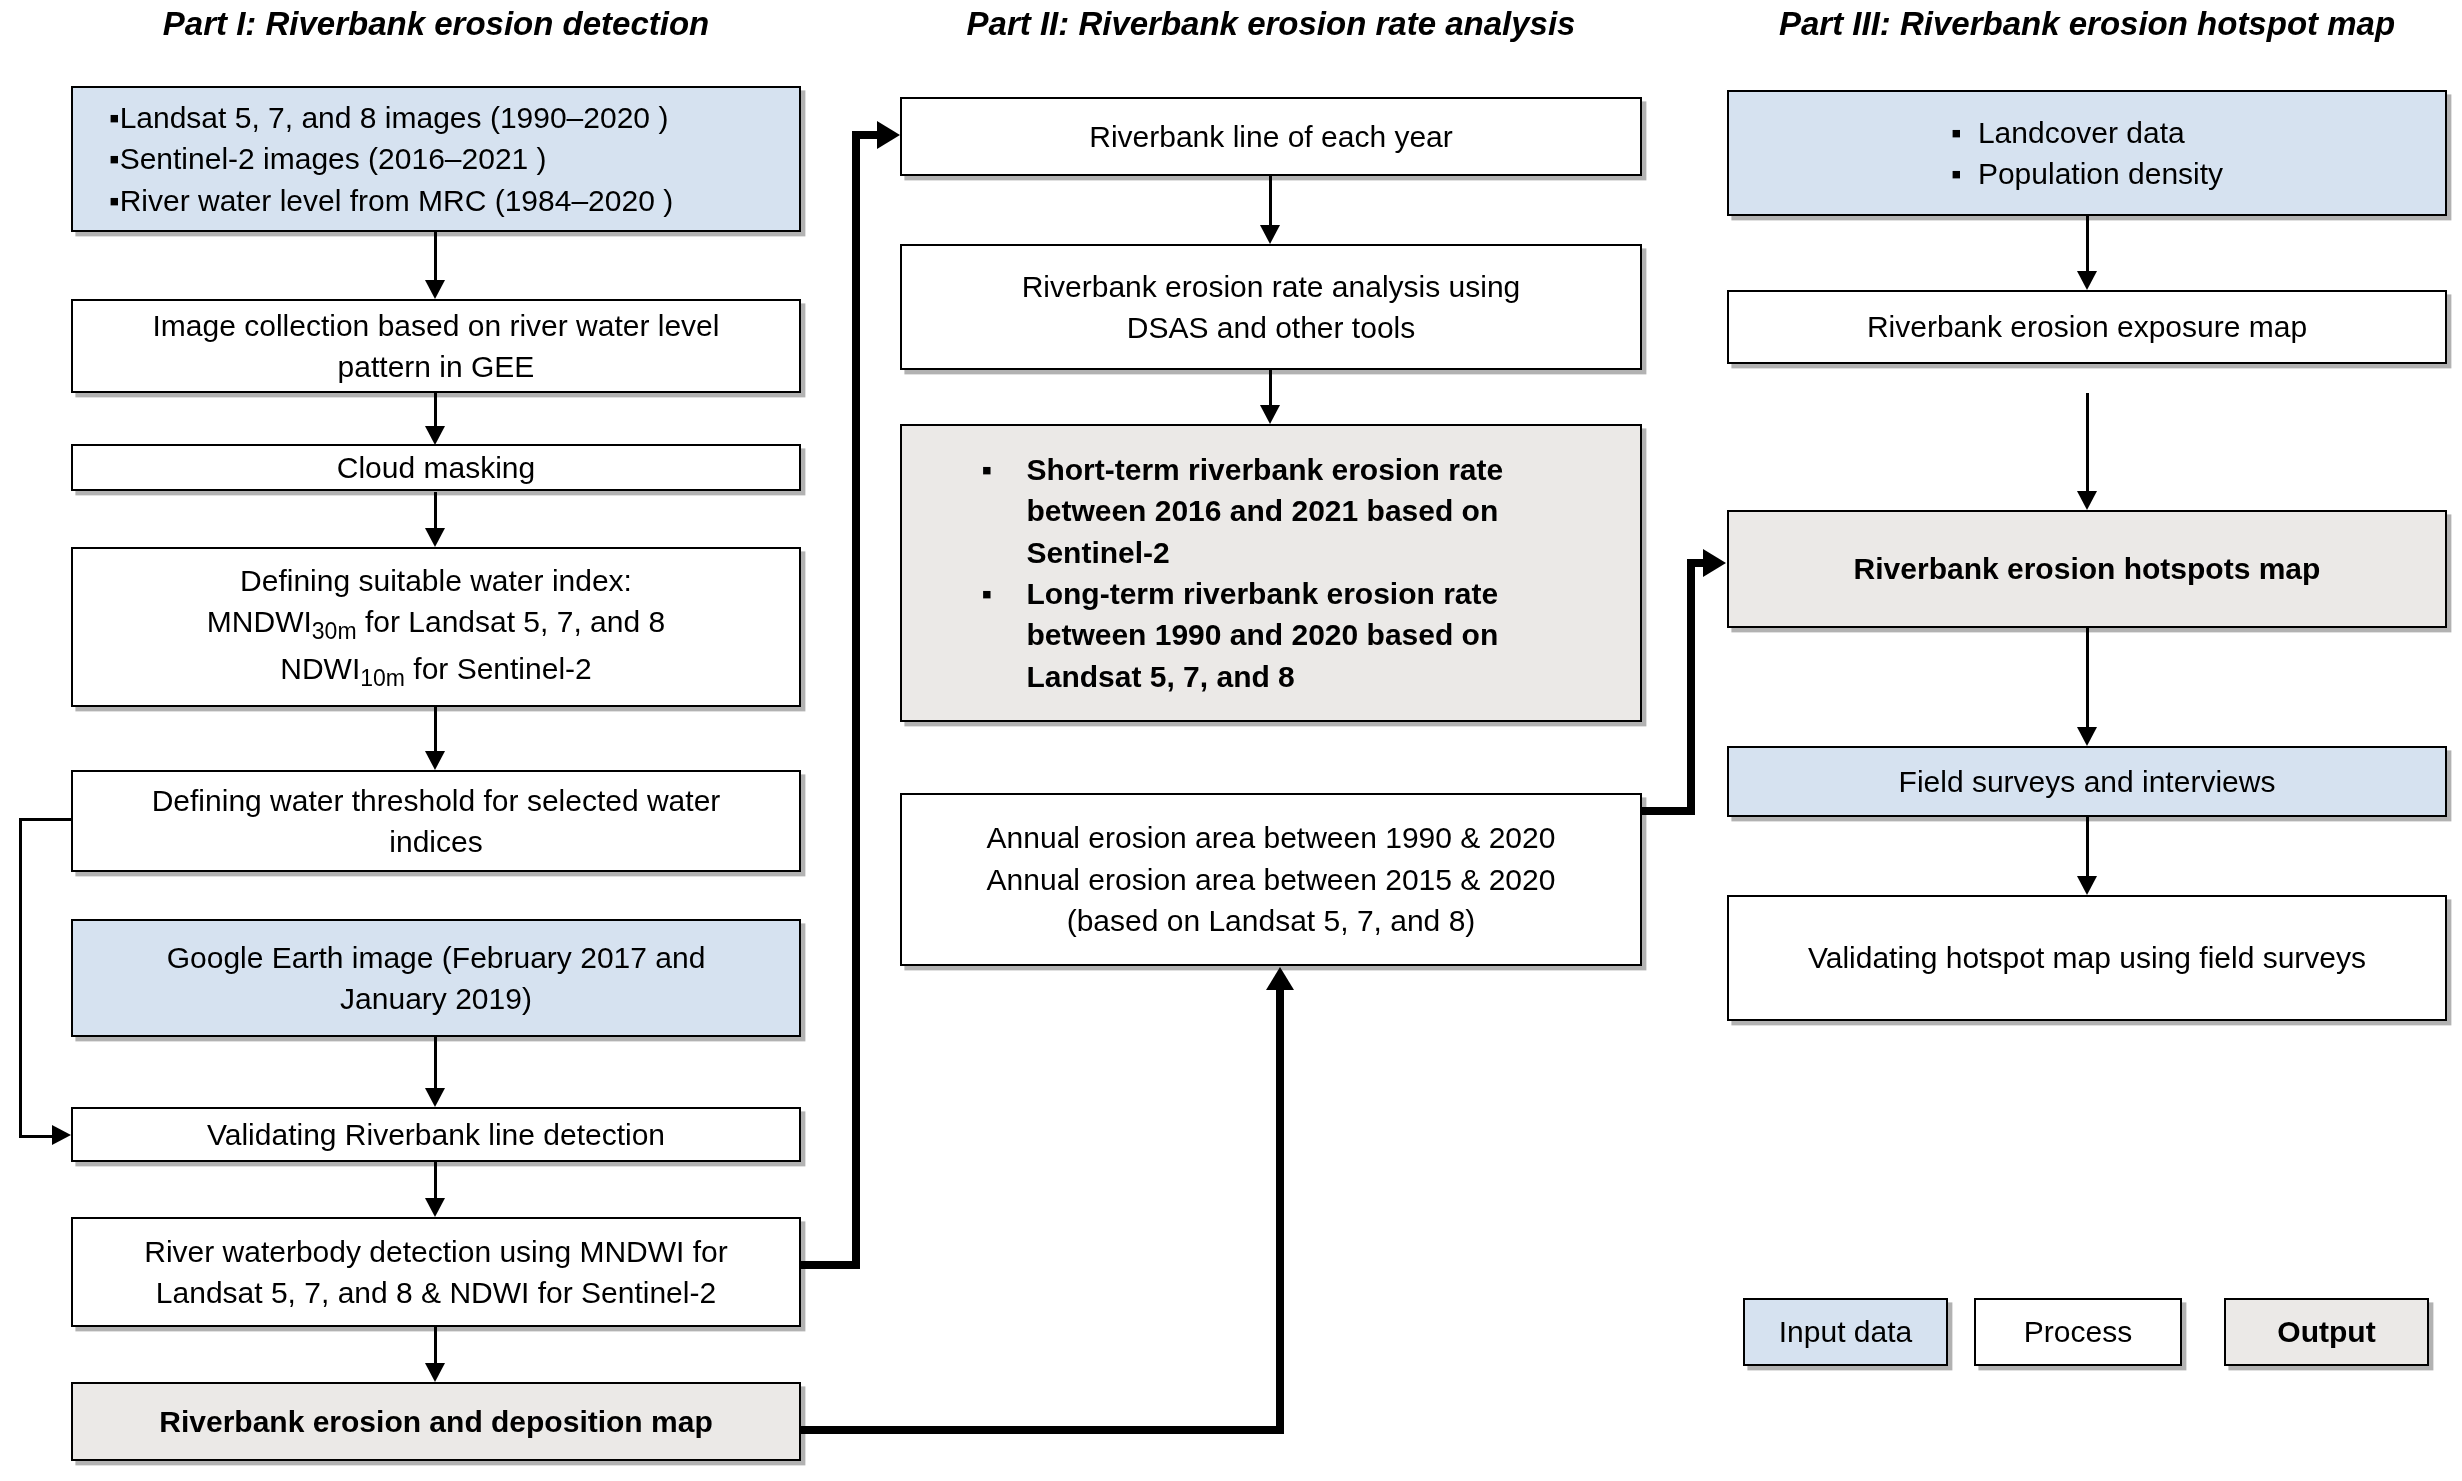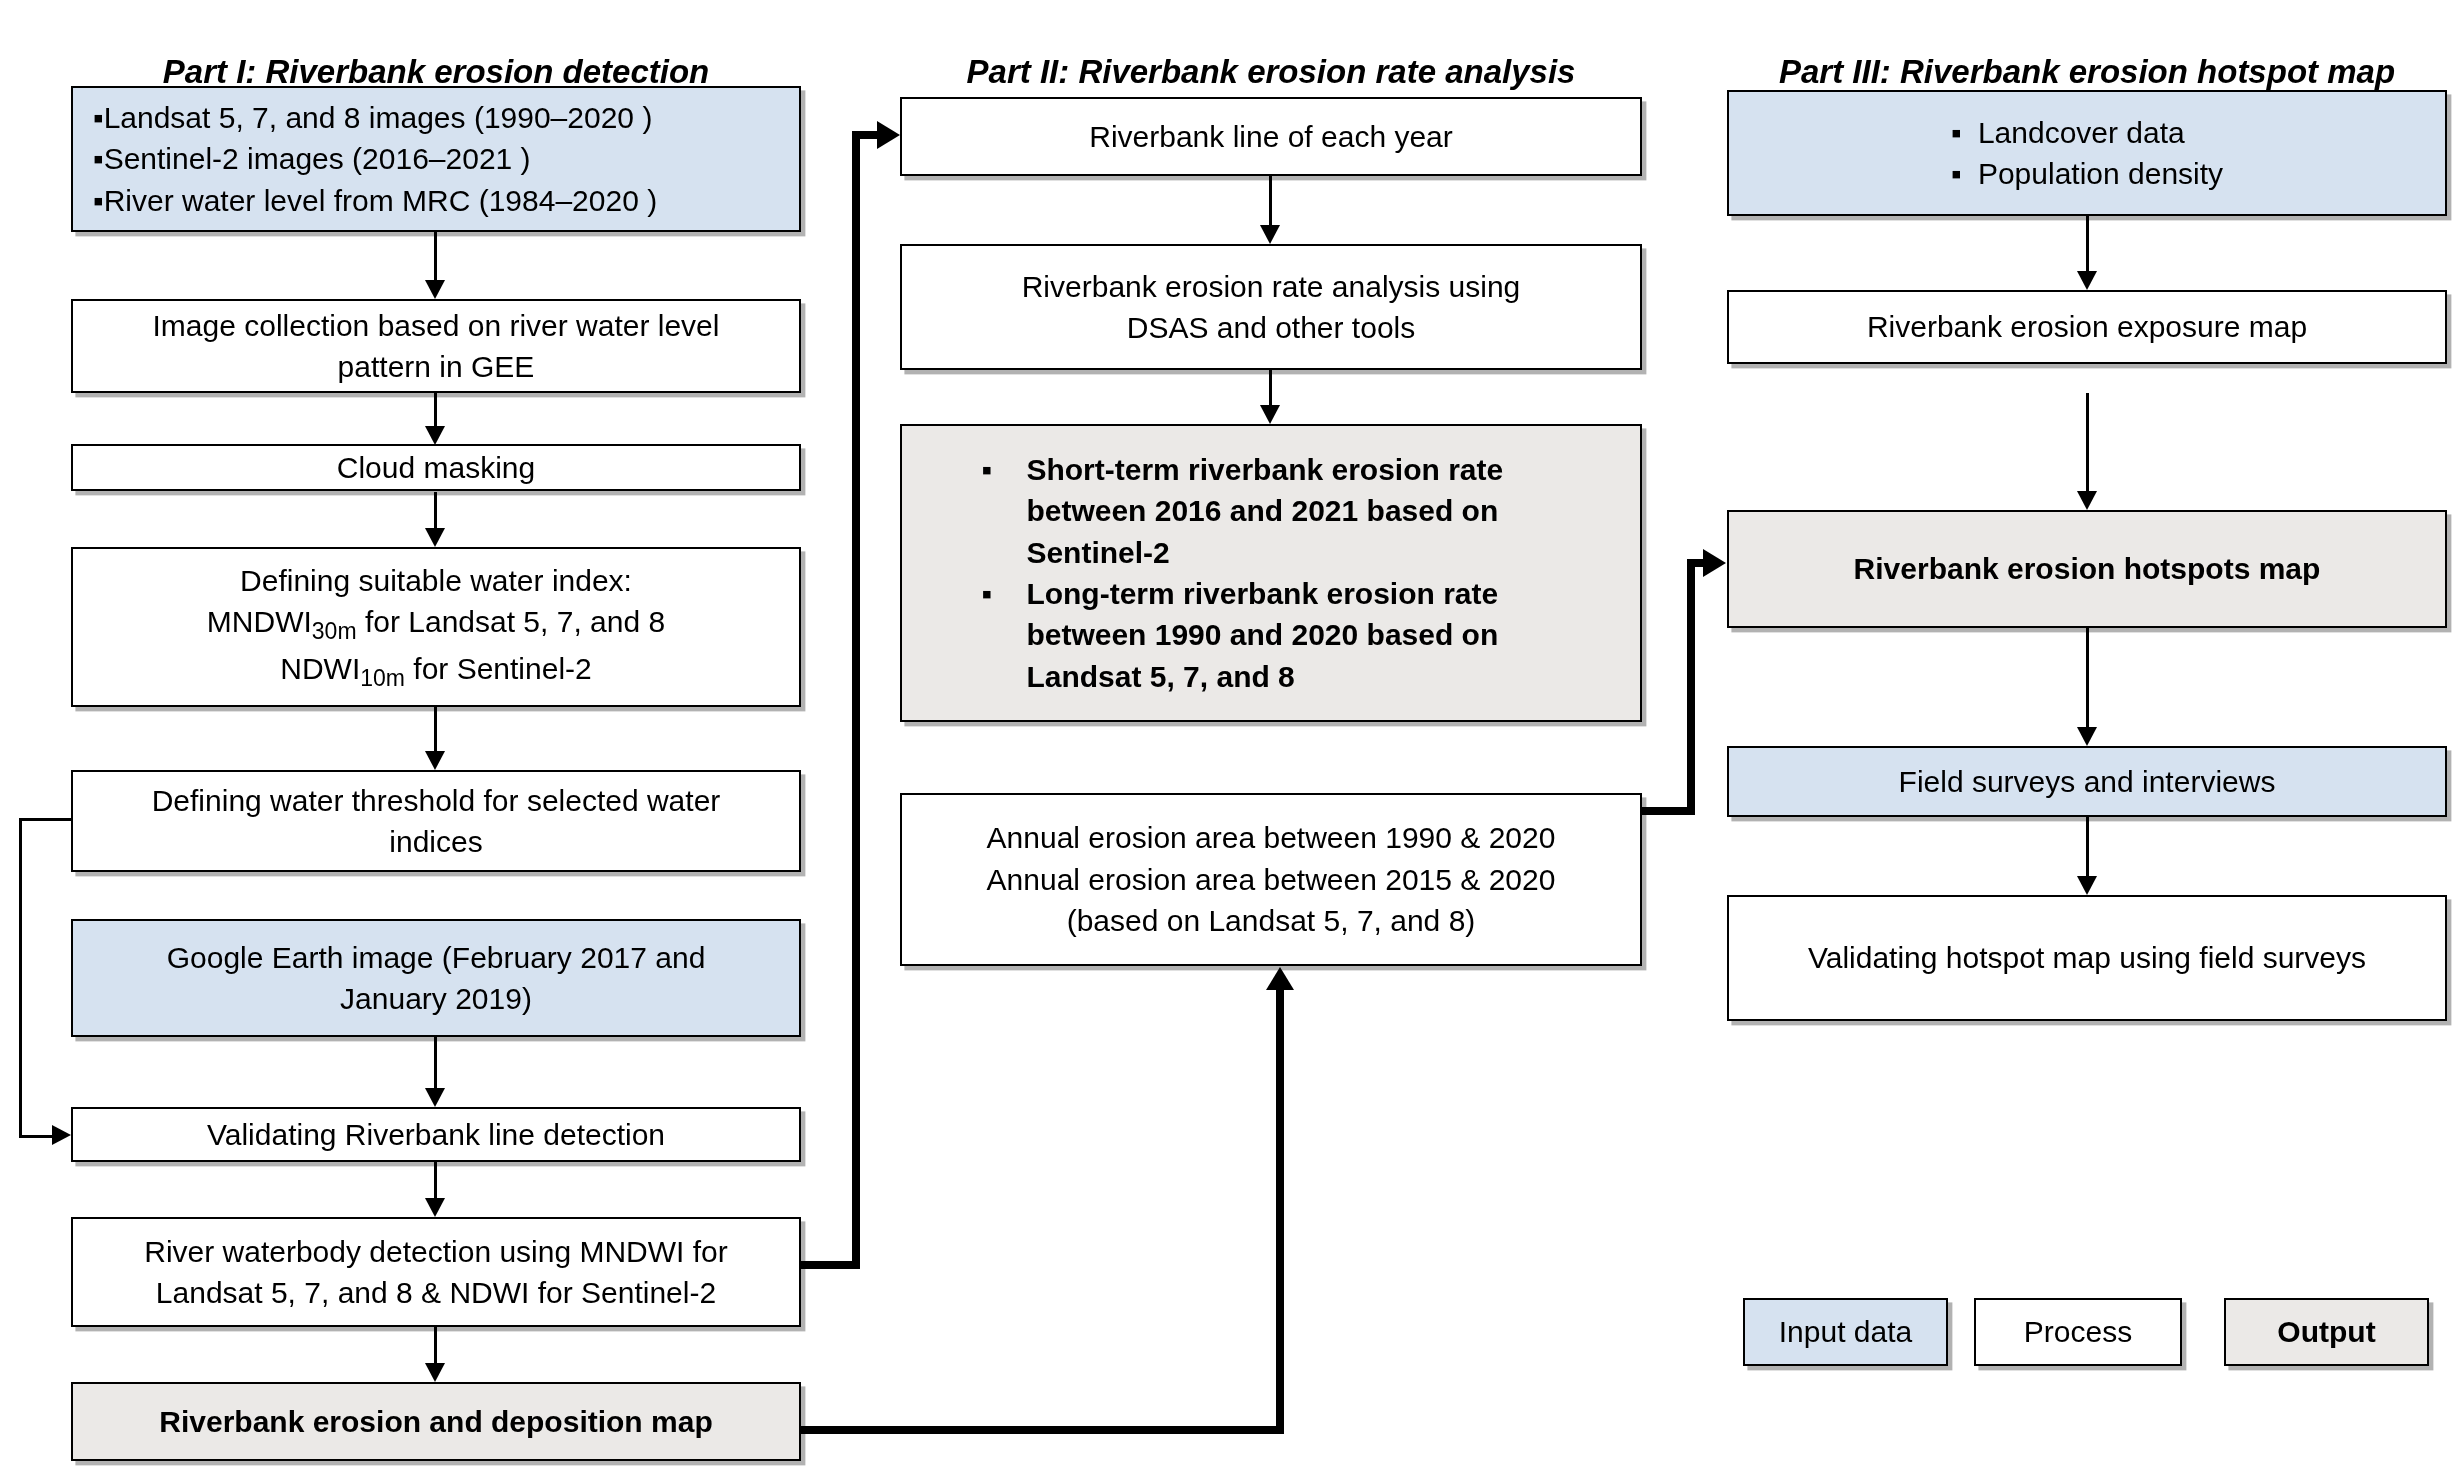--- a/index.html
+++ b/index.html
@@ -12,41 +12,40 @@
     color:#000;
     overflow:hidden;
   }
   .col-title{
     position:absolute;
     font-size:33px;
     font-weight:bold;
     font-style:italic;
     text-align:center;
     letter-spacing:0px;
-    margin-top:48px;
   }
   .box{
     position:absolute;
     box-sizing:border-box;
     border:2.5px solid #000;
     display:flex;
     flex-direction:column;
     align-items:center;
     justify-content:center;
     text-align:center;
     font-size:30px;
     line-height:1.38;
     padding:5px 16.4px;
     box-shadow:4.4px 4.4px 0 rgba(0,0,0,0.30);
   }
   .box .line{display:block;}
   .input{background:#d6e2f0;}
   .process{background:#ffffff;}
   .output{background:#ebe9e7;font-weight:bold;}
-  .left-align{align-items:flex-start;text-align:left;padding-left:20px;}
+  .left-align{align-items:flex-start;text-align:left;padding-left:36px;}
   .subscript{font-size:23px;}
   .bullet-list{display:flex;flex-direction:column;text-align:left;width:100%;padding:0 25px 0 63px;box-sizing:border-box;}
   .bullet-row{display:flex;align-items:flex-start;}
   .bullet-glyph{flex:0 0 45px;}
   .bullet-text{flex:1 1 auto;max-width:518px;}
   .center-list{display:flex;flex-direction:column;align-items:flex-start;}
   
   .aline-v{position:absolute;width:2.5px;background:#000;}
   .aline-h{position:absolute;height:2.5px;background:#000;}
   .thick-v{position:absolute;width:7.6px;background:#000;}

